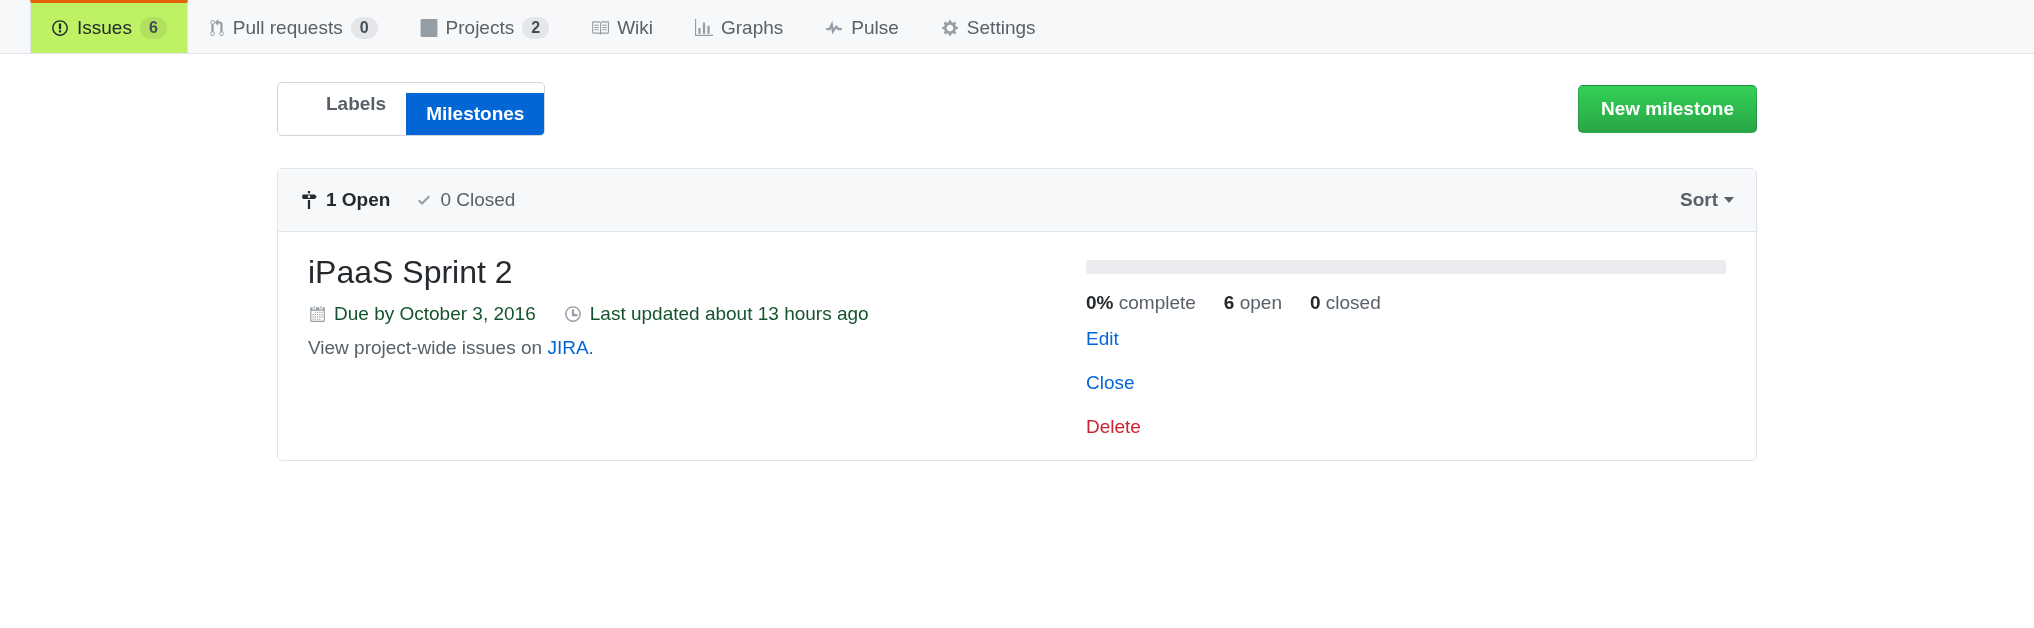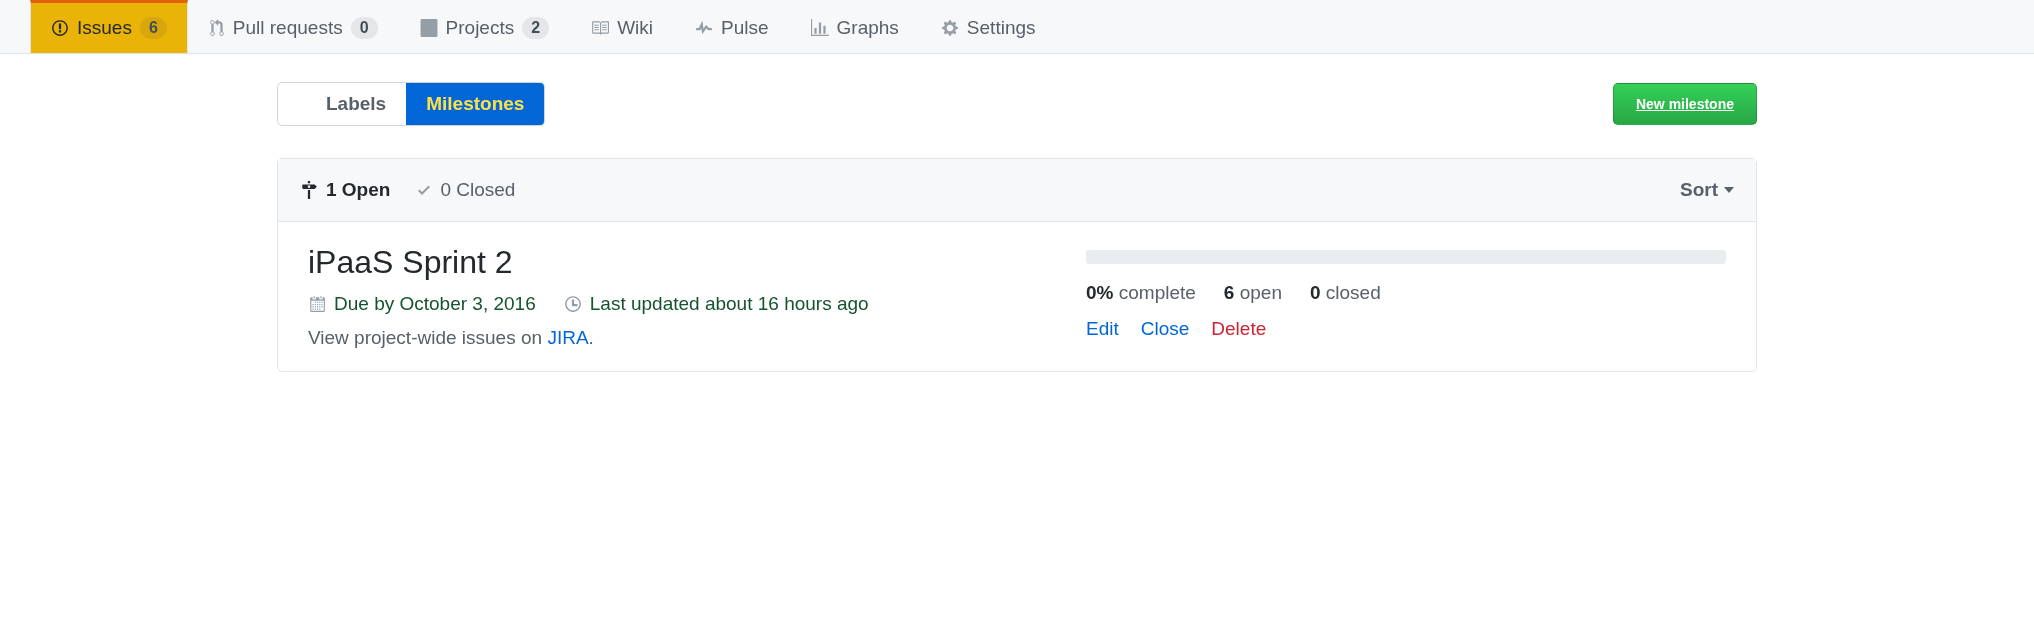--- a/index.html
+++ b/index.html
@@ -1,48 +1,48 @@
 <!DOCTYPE html>
 <html><head>
 <meta charset="utf-8">
 <style>
 * { box-sizing: border-box; margin: 0; padding: 0; }
 body { font-family: -apple-system, BlinkMacSystemFont, "Segoe UI", Helvetica, Arial, sans-serif; background: #fff; color: #24292e; font-size: 19px; }
 .repo-nav { background: #f6f8fa; border-bottom: 1px solid #e1e4e8; display: flex; padding: 0 30px; }
 .repo-nav-item { display: flex; align-items: center; padding: 14px 20px; color: #586069; cursor: pointer; border-top: 3px solid transparent; border-left: 1px solid transparent; border-right: 1px solid transparent; gap: 8px; }
-.repo-nav-item.active { background: #eab308; border-top: 3px solid #e36209; border-left: 1px solid #e1e4e8; border-right: 1px solid #e1e4e8; color: #24292e; text-align: center; }
+.repo-nav-item.active { background: #bef264; border-top: 3px solid #e36209; border-left: 1px solid #e1e4e8; border-right: 1px solid #e1e4e8; color: #24292e; text-align: center; }
 .repo-nav-item .count { background: rgba(27,31,35,0.08); border-radius: 20px; padding: 2px 9px; font-size: 16px; font-weight: 600; color: #444d56; }
 .repo-nav-item svg { fill: #959da5; }
 .repo-nav-item.active svg { fill: #24292e; }
 .container { max-width: 1540px; margin: 0 auto; padding: 28px 30px; }
 .subnav { display: flex; justify-content: space-between; align-items: center; margin-bottom: 32px; }
 .btn-group { display: flex; border: 1px solid #d1d5da; border-radius: 5px; overflow: hidden; padding-left: 28px; }
 .btn-group a { padding: 10px 20px; font-weight: 600; cursor: pointer; color: #586069; background: #fff; }
-.btn-group a.selected { background: #0366d6; color: #fde047; }
-.btn-primary { background: linear-gradient(#34d058, #28a745); color: #fff; border: 1px solid rgba(27,31,35,0.2); border-radius: 5px; padding: 12px 22px; font-weight: 600; cursor: pointer; font-size: 14px; text-decoration: underline; }
+.btn-group a.selected { background: #0366d6; color: #ffffff; margin-top: 10px; }
+.btn-primary { background: linear-gradient(#34d058, #28a745); color: #fff; border: 1px solid rgba(27,31,35,0.2); border-radius: 5px; padding: 12px 22px; font-weight: 600; cursor: pointer; font-size: 19px; }
 .box { border: 1px solid #e1e4e8; border-radius: 5px; }
 .box-header { background: #f6f8fa; border-bottom: 1px solid #e1e4e8; padding: 20px 22px; display: flex; justify-content: space-between; align-items: flex-end; }
 .state-tabs { display: flex; gap: 26px; align-items: center; }
 .state-tabs a { display: flex; align-items: center; gap: 8px; color: #586069; cursor: pointer; }
 .state-tabs a.selected { color: #24292e; font-weight: 600; }
 .state-tabs a.selected svg { fill: #24292e; }
 .state-tabs a svg { fill: #959da5; }
 .sort-menu { color: #586069; cursor: pointer; display: flex; align-items: center; gap: 6px; font-weight: bold; }
 .box-row { padding: 22px 30px; display: flex; gap: 60px; }
 .milestone-left { flex: 1; }
 .milestone-title { font-size: 32px; font-weight: 400; color: #24292e; margin-bottom: 12px; }
 .milestone-meta { color: #14532d; display: flex; align-items: center; gap: 8px; margin-bottom: 12px; flex-wrap: wrap; }
 .milestone-meta svg { fill: #959da5; }
 .milestone-desc { color: #586069; }
 .milestone-desc a { color: #0366d6; text-decoration: none; cursor: pointer; }
 .milestone-right { width: 640px; padding-top: 6px; }
 .progress-bar { height: 14px; background: #eaecef; border-radius: 3px; margin-bottom: 18px; }
 .stats { display: flex; gap: 28px; margin-bottom: 14px; color: #586069; }
 .stats b { color: #24292e; font-weight: 600; }
-.actions { display: flex; gap: 22px; }
+.actions { display: flex; gap: 22px; flex-direction: column; }
 .actions a { cursor: pointer; }
 .link-blue { color: #0366d6; }
 .link-red { color: #cb2431; }
 </style>
 </head>
 <body>
 
 <nav class="repo-nav">
   <a class="repo-nav-item active">
     <svg width="18" height="18" viewBox="0 0 14 16">
@@ -65,30 +65,30 @@
     <span>Projects</span>
     <span class="count">2</span>
   </a>
   <a class="repo-nav-item">
     <svg width="18" height="18" viewBox="0 0 16 16">
         <path d="M3 5h4v1H3V5zm0 3h4V7H3v1zm0 2h4V9H3v1zm11-5h-4v1h4V5zm0 2h-4v1h4V7zm0 2h-4v1h4V9zm2-6v9c0 .55-.45 1-1 1H9.5l-1 1-1-1H2c-.55 0-1-.45-1-1V3c0-.55.45-1 1-1h5.5l1 1 1-1H15c.55 0 1 .45 1 1zm-8 .5L7.5 3H2v9h6V3.5zm7-.5H9.5l-.5.5V12h6V3z"></path>
       </svg>
     <span>Wiki</span>
   </a>
   <a class="repo-nav-item">
+    <svg width="18" height="18" viewBox="0 0 16 16">
+        <path d="M16 14v1H0V0h1v14h15zM5 13H3V8h2v5zm4 0H7V3h2v10zm4 0h-2V6h2v7z"></path>
+      </svg>
+    <span>Graphs</span>
+  </a>
+  <a class="repo-nav-item">
     <svg width="18" height="18" viewBox="0 0 14 16">
         <path d="M11.5 8L8.8 5.4 6.6 8.5 5.5 1.6 2.38 8H0v2h3.6l.9-1.8.9 5.4L9 8.5l1.6 1.5H14V8h-2.5z"></path>
       </svg>
     <span>Pulse</span>
-  </a>
-  <a class="repo-nav-item">
-    <svg width="18" height="18" viewBox="0 0 16 16">
-        <path d="M16 14v1H0V0h1v14h15zM5 13H3V8h2v5zm4 0H7V3h2v10zm4 0h-2V6h2v7z"></path>
-      </svg>
-    <span>Graphs</span>
   </a>
   <a class="repo-nav-item">
     <svg width="18" height="18" viewBox="0 0 14 16">
         <path d="M14 8.77v-1.6l-1.94-.64-.45-1.09.88-1.84-1.13-1.13-1.81.91-1.09-.45-.69-1.92h-1.6l-.63 1.94-1.11.45-1.84-.88-1.13 1.13.91 1.81-.45 1.09L0 7.23v1.59l1.94.64.45 1.09-.88 1.84 1.13 1.13 1.81-.91 1.09.45.69 1.92h1.59l.63-1.94 1.11-.45 1.84.88 1.13-1.13-.92-1.81.47-1.09L14 8.75v.02zM7 11c-1.66 0-3-1.35-3-3s1.34-3 3-3 3 1.35 3 3-1.34 3-3 3z"></path>
       </svg>
     <span>Settings</span>
   </a>
 </nav>
 
 <div class="container">
@@ -129,21 +129,21 @@
         <h2 class="milestone-title">iPaaS Sprint 2</h2>
         <div class="milestone-meta">
           <svg width="18" height="18" viewBox="0 0 14 16">
               <path d="M13 2h-1v1.5c0 .28-.22.5-.5.5h-2c-.28 0-.5-.22-.5-.5V2H6v1.5c0 .28-.22.5-.5.5h-2c-.28 0-.5-.22-.5-.5V2H2c-.55 0-1 .45-1 1v11c0 .55.45 1 1 1h11c.55 0 1-.45 1-1V3c0-.55-.45-1-1-1zm0 12H2V5h11v9zM5 3H4V1h1v2zm6 0h-1V1h1v2zM6 7H5V6h1v1zm2 0H7V6h1v1zm2 0H9V6h1v1zm2 0h-1V6h1v1zM4 9H3V8h1v1zm2 0H5V8h1v1zm2 0H7V8h1v1zm2 0H9V8h1v1zm2 0h-1V8h1v1zm-8 2H3v-1h1v1zm2 0H5v-1h1v1zm2 0H7v-1h1v1zm2 0H9v-1h1v1zm2 0h-1v-1h1v1zm-8 2H3v-1h1v1zm2 0H5v-1h1v1zm2 0H7v-1h1v1zm2 0H9v-1h1v1z"></path>
             </svg>
           <span>Due by October 3, 2016</span>
           <span style="width:12px"></span>
           <svg width="18" height="18" viewBox="0 0 14 16">
               <path d="M8 8h3v2H7c-.55 0-1-.45-1-1V4h2v4zM7 2.3c3.14 0 5.7 2.56 5.7 5.7S10.14 13.7 7 13.7 1.3 11.14 1.3 8s2.56-5.7 5.7-5.7m0-1.3C3.14 1 0 4.14 0 8s3.14 7 7 7 7-3.14 7-7-3.14-7-7-7z"></path>
             </svg>
-          <span>Last updated about 16 hours ago</span>
+          <span>Last updated about 13 hours ago</span>
         </div>
         <div class="milestone-desc">
           <span>View project-wide issues on </span><a>JIRA</a><span>.</span>
         </div>
       </div>
       <div class="milestone-right">
         <div class="progress-bar"></div>
         <div class="stats">
           <span><b>0%</b><span> complete</span></span>
           <span><b>6</b><span> open</span></span>

